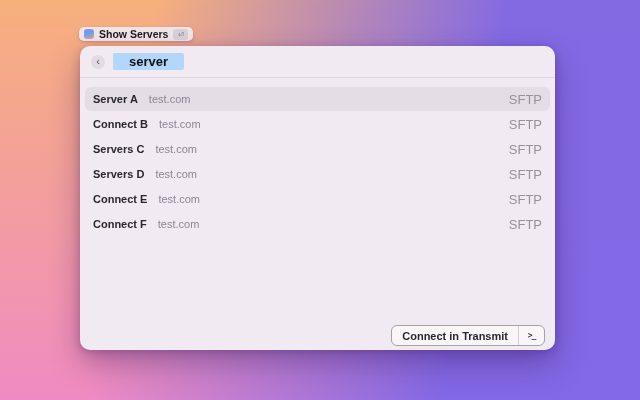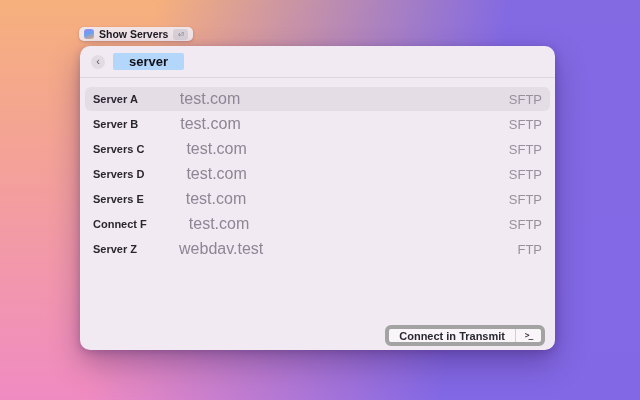--- a/index.html
+++ b/index.html
@@ -50,32 +50,32 @@
   .search-input .sel {
     background: var(--selection-highlight, #b3d7fa);
     padding: 1px 16px; border-radius: 2px;
   }
 
   .divider { height: 1px; background: #ded5de; }
 
   .list { padding: 9px 5px 0 5px; }
   .row {
     height: 24px; margin-bottom: 1px; border-radius: 6px;
-    display: flex; align-items: center; padding: 0 8px; cursor: default; gap: 42px;
+    display: flex; align-items: center; padding: 0 8px; cursor: default;
   }
   .row.selected { background: var(--row-selected-bg, #e4dde6); }
   .row .name { font-size: 11px; font-weight: 700; color: var(--text-primary, #2a2630); white-space: nowrap; }
-  .row .host { font-size: 16px; color: var(--text-secondary, #8d8694); white-space: nowrap; }
+  .row .host { font-size: 11px; color: var(--text-secondary, #8d8694); margin-left: 11px; white-space: nowrap; }
   .row .proto { margin-left: auto; font-size: 13px; color: #96919d; }
 
   
   .connect-btn {
     position: absolute; right: 10px; bottom: 4px; height: 21px;
     display: inline-flex; align-items: stretch;
-    background: #f9f5f9; border: 4px solid #a3a3a3; border-radius: 6px;
+    background: #f9f5f9; border: 1px solid #a3a3a3; border-radius: 6px;
     overflow: hidden; cursor: pointer;
   }
   .connect-label {
     display: flex; align-items: center; padding: 0 10px;
     font-size: 11px; font-weight: 700; color: #2b2731; white-space: nowrap;
   }
   .btn-divider { width: 1px; background: #d5cdd6; }
   .terminal-seg { width: 25px; display: flex; align-items: center; justify-content: center; }
   .tg {
     font-family: "DejaVu Sans Mono", monospace; font-size: 8px; font-weight: 700;
@@ -108,54 +108,49 @@
 
     <div class="list">
 
       <div class="row selected">
         <span class="name">Server A</span>
         <span class="host">test.com</span>
         <span class="proto">SFTP</span>
       </div>
 
       <div class="row">
-        <span class="name">Server B</span>
+        <span class="name">Connect B</span>
         <span class="host">test.com</span>
         <span class="proto">SFTP</span>
       </div>
 
       <div class="row">
         <span class="name">Servers C</span>
         <span class="host">test.com</span>
         <span class="proto">SFTP</span>
       </div>
 
       <div class="row">
         <span class="name">Servers D</span>
         <span class="host">test.com</span>
         <span class="proto">SFTP</span>
       </div>
 
       <div class="row">
-        <span class="name">Servers E</span>
+        <span class="name">Connect E</span>
         <span class="host">test.com</span>
         <span class="proto">SFTP</span>
       </div>
 
       <div class="row">
         <span class="name">Connect F</span>
         <span class="host">test.com</span>
         <span class="proto">SFTP</span>
       </div>
 
-      <div class="row">
-        <span class="name">Server Z</span>
-        <span class="host">webdav.test</span>
-        <span class="proto">FTP</span>
-      </div>
 
     </div>
 
     <div class="connect-btn">
       <span class="connect-label">Connect in Transmit</span>
       <span class="btn-divider"></span>
       <span class="terminal-seg">
         <span class="tg">&gt;_</span>
       </span>
     </div>

